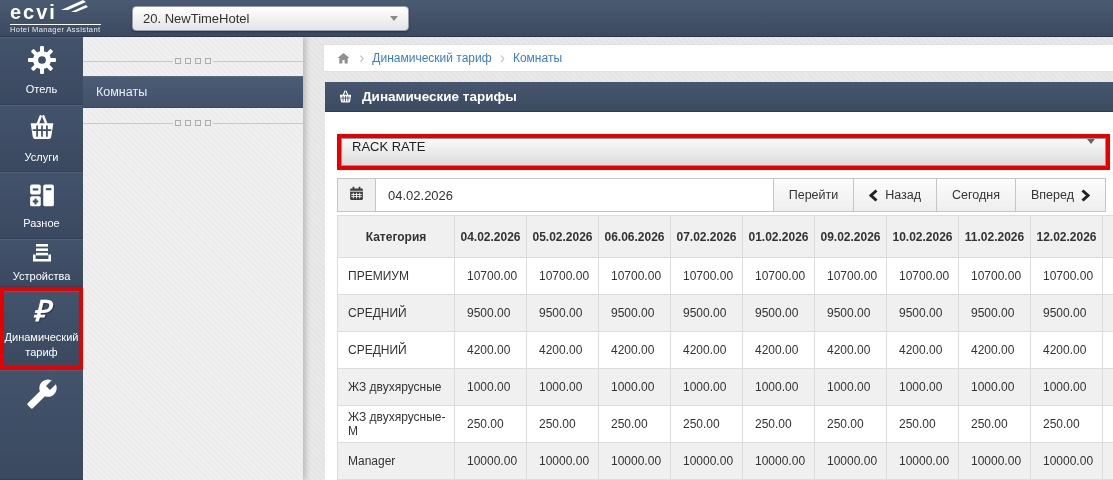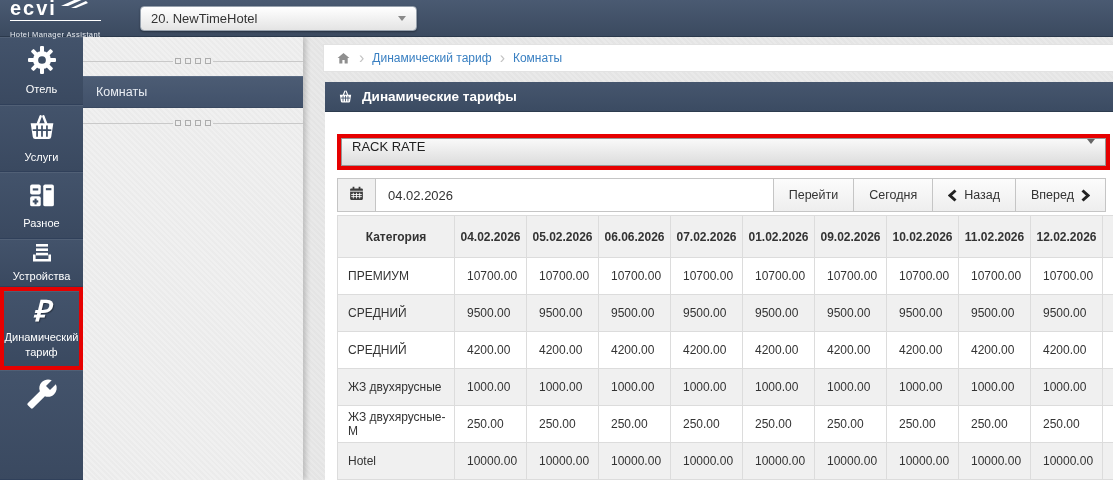--- a/index.html
+++ b/index.html
@@ -9,22 +9,22 @@
 
   
   .topbar { position:absolute; left:0; top:0; width:100%; height:37px;
     background:linear-gradient(#4a5a72,#3b4a60); border-bottom:1px solid #2b394c;
     display:flex; align-items:center; z-index:30; }
   .logo { margin-left:10px; color:#fff; line-height:1; }
   .logo-row { display:flex; align-items:flex-start; }
   .logo-text { font-size:20px; font-weight:bold; letter-spacing:2px; }
   .logo-wing { margin-left:2px; margin-top:-4px; }
   .logo-tagline { font-size:7.5px; letter-spacing:.4px; border-top:1px solid #fff;
-    margin-top:2px; padding-top:10px; color:#e8ecf2; }
-  .hotel-select { position:absolute; left:140px; top:6px; width:277px; height:25px;
+    margin-top:2px; padding-top:1px; color:#e8ecf2; }
+  .hotel-select { position:absolute; left:132px; top:6px; width:277px; height:25px;
     background:linear-gradient(#ffffff,#e4e4e4); border:1px solid #97a1ad; border-radius:4px;
     box-shadow:0 1px 2px rgba(0,0,0,.35); display:flex; align-items:center;
     padding:0 10px; font-size:13px; color:#333; cursor:pointer; }
   .arrow-down { width:0; height:0; border-left:4px solid transparent; border-right:4px solid transparent;
     border-top:5px solid #8a8a8a; margin-left:auto; }
 
   
   .rail { position:absolute; left:0; top:37px; width:83px; bottom:0; background:#38475c;
     display:flex; flex-direction:column; z-index:20; }
   .rail-item { display:flex; flex-direction:column; align-items:center; justify-content:center;
@@ -258,29 +258,29 @@
                   <path d="M4.5 13.4h15 M4.5 16.4h15"></path>
                 </g>
               </svg>
             </span>
           </div>
           <input class="date-input" type="text" value="04.02.2026" style="">
           <button class="date-btn">
             <span>Перейти</span>
           </button>
           <button class="date-btn">
-            <span>Сегодня</span>
-          </button>
-          <button class="date-btn">
             <span style="display:flex;">
               <svg width="9" height="13" viewBox="0 0 9 13">
                   <path d="M7.5 1.5 L2 6.5 L7.5 11.5" stroke="#222" stroke-width="3" fill="none"></path>
                 </svg>
             </span>
             <span>Назад</span>
+          </button>
+          <button class="date-btn">
+            <span>Сегодня</span>
           </button>
           <button class="date-btn">
             <span>Вперед</span>
             <span style="display:flex;">
               <svg width="9" height="13" viewBox="0 0 9 13">
                   <path d="M1.5 1.5 L7 6.5 L1.5 11.5" stroke="#222" stroke-width="3" fill="none"></path>
                 </svg>
             </span>
           </button>
         </div>
@@ -362,21 +362,21 @@
                   <td>250.00</td>
                   <td>250.00</td>
                   <td>250.00</td>
                   <td>250.00</td>
                   <td>250.00</td>
                   <td>250.00</td>
                   <td>250.00</td>
                   <td></td>
                 </tr>
                 <tr>
-                  <td class="cat">Hotel</td>
+                  <td class="cat">Manager</td>
                   <td>10000.00</td>
                   <td>10000.00</td>
                   <td>10000.00</td>
                   <td>10000.00</td>
                   <td>10000.00</td>
                   <td>10000.00</td>
                   <td>10000.00</td>
                   <td>10000.00</td>
                   <td>10000.00</td>
                   <td></td>

